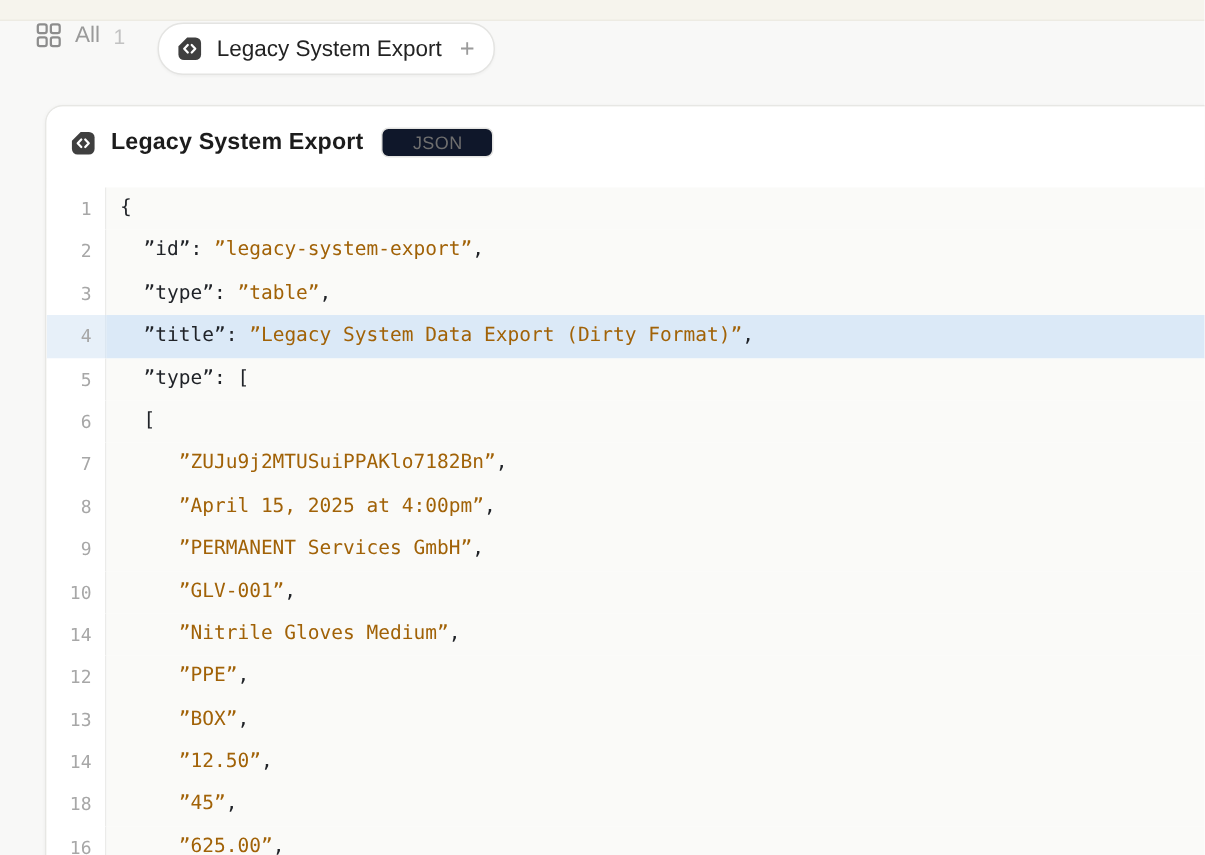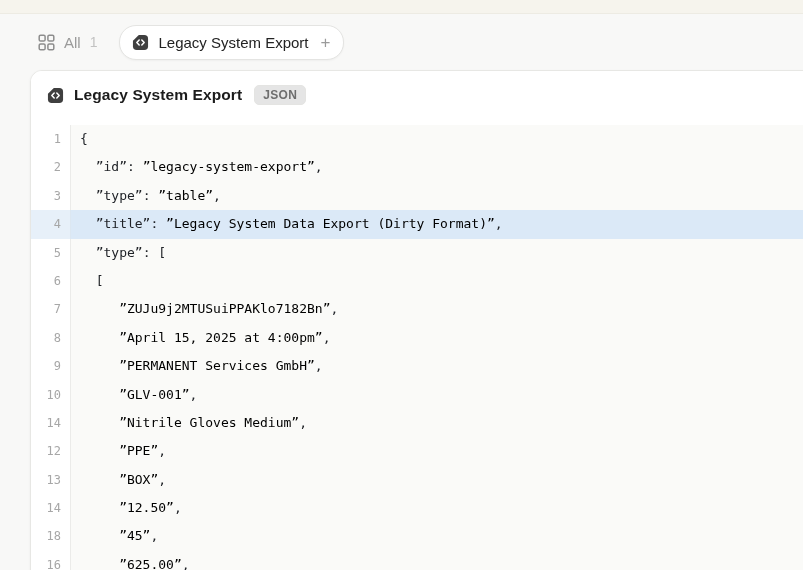--- a/index.html
+++ b/index.html
@@ -12,21 +12,21 @@
 
   
   .top-strip {
     position:absolute; left:0; top:0; width:100%; height:14px;
     background:#f6f4ed; border-bottom:1px solid #edebe3;
   }
 
   
   .tab-bar {
     position:absolute; left:0; top:15px; width:100%; height:54px;
-    display:flex; align-items:center; padding-left:38px;
+    display:flex; align-items:flex-start; padding-left:24px;
   }
   .all-group {
     display:flex; align-items:center; gap:9px; margin-right:22px; cursor:default;
   }
   .all-label { font-size:15px; color:#9a9a9a; }
   .all-count { font-size:14px; color:#c2c2c2; }
   .tab-pill {
     display:flex; align-items:center; gap:9px;
     background:#ffffff; border:1px solid #e4e4e2; border-radius:17px;
     height:35px; padding:0 13px 0 12px;
@@ -44,23 +44,23 @@
     background:#ffffff; border:1px solid #e7e7e4; border-radius:12px;
     box-shadow:0 1px 3px rgba(0,0,0,0.05);
     overflow:hidden; display:flex; flex-direction:column;
   }
   .panel-header {
     height:48px; display:flex; align-items:center; gap:10px;
     padding:0 16px; background:#ffffff; flex:0 0 auto;
   }
   .panel-title { font-size:15.5px; font-weight:700; color:#1c1c1c; letter-spacing:0.1px; }
   .format-badge {
-    font-size:12px; color:#6e6e6e; background:#e5e5e5;
+    font-size:12px; color:#6e6e6e; background:#0f172a;
     border:1px solid #e4e4e2; border-radius:5px;
-    padding:2px 8px; letter-spacing:0.3px; margin-left:2px;font-weight:bold;
+    padding:2px 20px; letter-spacing:0.3px; margin-left:2px;
   }
 
   
   .code-block {
     flex:1 1 auto; overflow:hidden;
     font-family:"DejaVu Sans Mono","Liberation Mono",monospace;
     font-size:13px; padding-top:6px; background:#ffffff;
   }
   .code-line { display:flex; line-height:28.4px; height:28.4px; }
   .gutter-cell {
@@ -69,21 +69,21 @@
     border-right:1px solid #ebebe9; user-select:none;
   }
   .code-cell {
     flex:1 1 auto; white-space:pre; padding-left:9px;
     background:#fafaf8; color:#202328;
   }
   .code-line.highlighted .code-cell { background:#dbe9f7; }
   .code-line.highlighted .gutter-cell { background:#e7f0f9; border-right-color:#dce7f1; }
   .tok-key  { color:#202328;margin-top:32px; }
   .tok-punc { color:#202328; }
-  .tok-str  { color:#000000;text-align:center; }
+  .tok-str  { color:#a16207;text-align:center; }
 </style>
 </head>
 <body>
 
 <div class="top-strip"></div>
 
 <div class="tab-bar">
   <div class="all-group">
     <span style="display:inline-flex;">
       <svg width="17" height="17" viewBox="0 0 17 17" fill="none">

